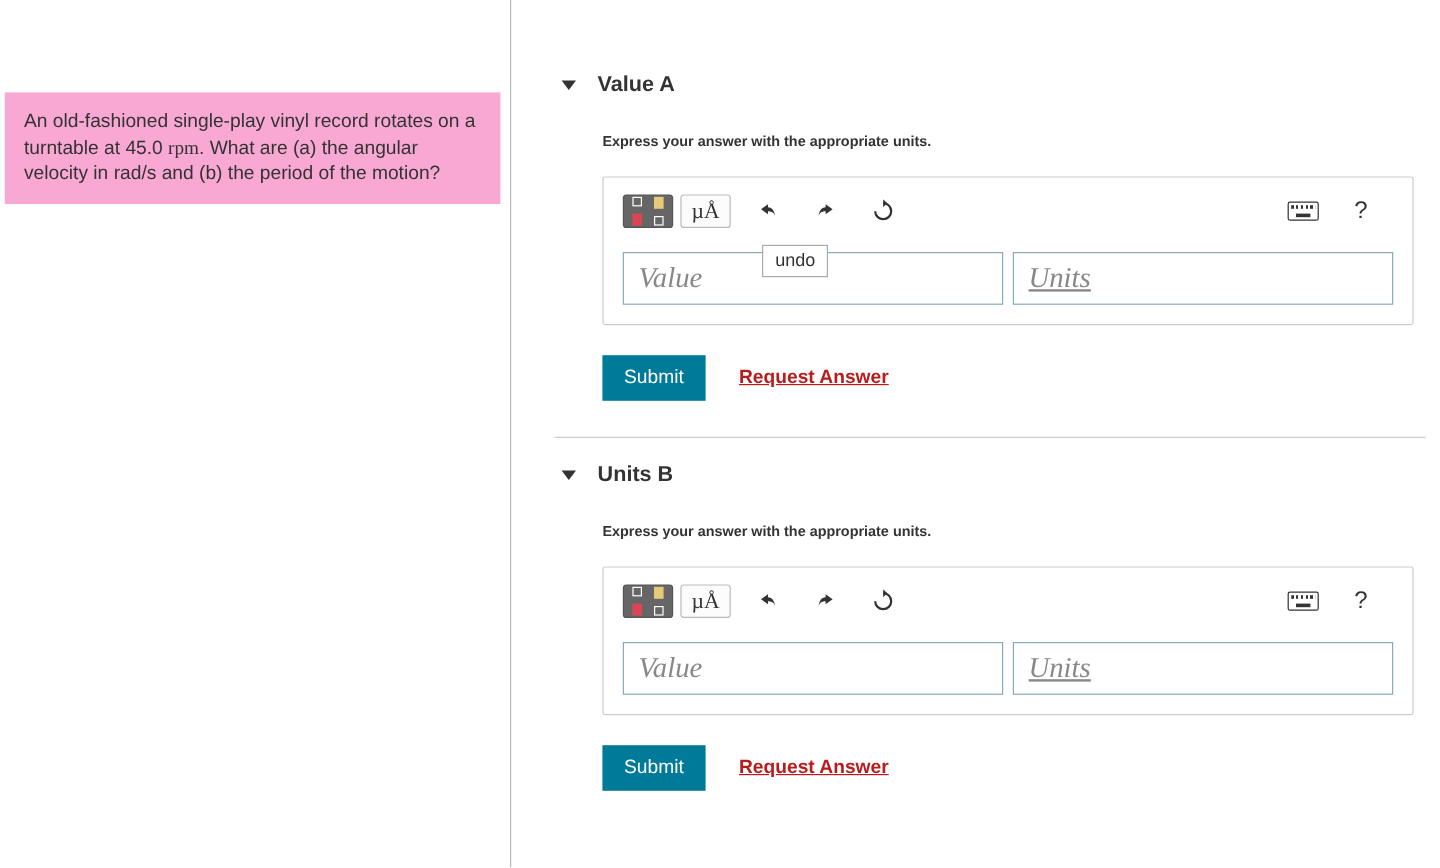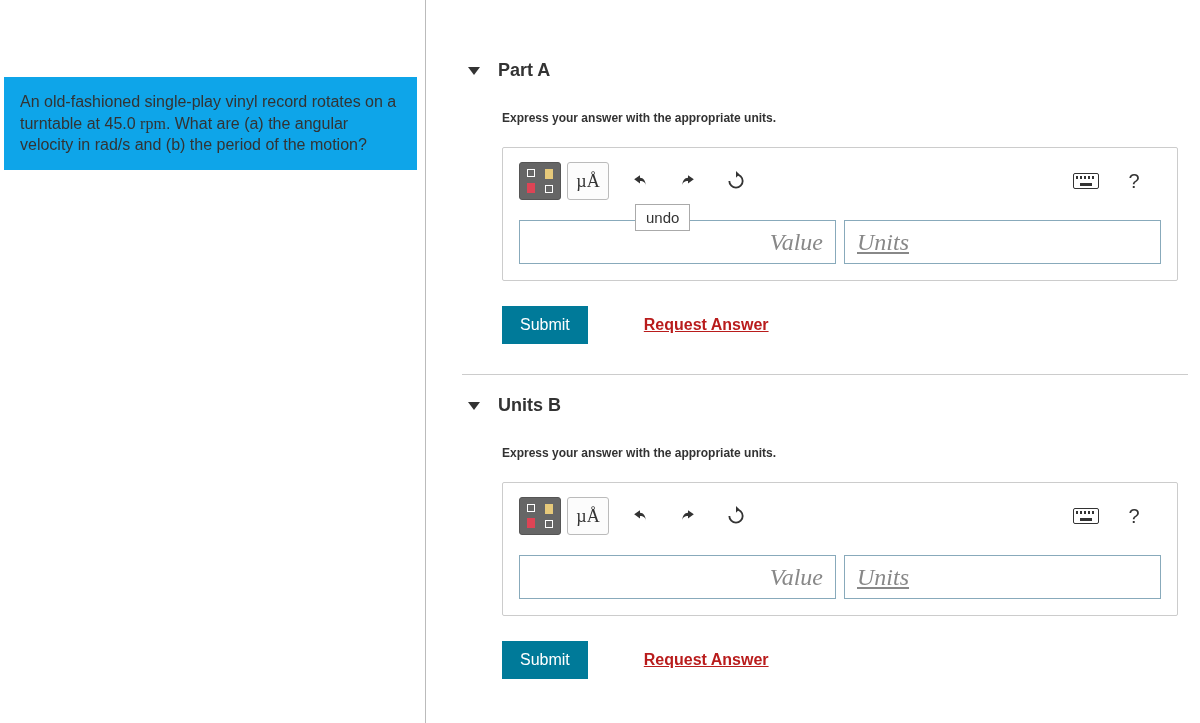--- a/index.html
+++ b/index.html
@@ -17,21 +17,21 @@
     width: 683px;
     padding: 0;
   }
   .right-col {
     flex: 1;
     border-left: 1px solid #bbb;
     padding: 0 0 0 0;
   }
   .question-box {
     margin: 77px 8px 0 4px;
-    background: #0ea5e9;
+    background: #f9a8d4;
     padding: 14px 16px 14px 16px;
     font-size: 16px;
     line-height: 1.35;
     color: #333;
   }
   .rpm { font-family: Georgia, 'Times New Roman', serif; }
   .part-section {
     border-top: 1px solid #ccc;
     margin: 0 12px 0 36px;
     padding: 0;
@@ -61,21 +61,21 @@
     position: relative;
   }
   .toolbar {
     display: flex;
     align-items: center;
     gap: 0;
     margin-bottom: 20px;
     position: relative;
   }
   .tool-btn {
-    height: 38px;
+    height: 28px;
     min-width: 42px;
     border: 1px solid #bbb;
     border-radius: 3px;
     background: #fcfcfc;
     display: flex;
     align-items: center;
     justify-content: center;
     cursor: pointer;
     margin-right: 6px;
     position: relative;
@@ -123,26 +123,26 @@
   .value-input, .units-input {
     border: 1px solid #8ab;
     height: 44px;
     font-family: Georgia, 'Times New Roman', serif;
     font-style: italic;
     font-size: 24px;
     color: #888;
     padding: 0 12px;
     outline: none;
   }
-  .value-input { flex: 1.15; text-align: right; }
+  .value-input { flex: 1.15; }
   .units-input { flex: 1; text-decoration: underline; }
   .value-input::placeholder, .units-input::placeholder {
     color: #888; font-style: italic;
   }
-  .action-row { display: flex; align-items: center; gap: 28px; }
+  .action-row { display: flex; align-items: center; }
   .submit-btn {
     background: #007a99;
     color: #fff;
     border: none;
     padding: 10px 18px;
     font-size: 16px;
     cursor: pointer;
   }
   .request-link {
     color: #b91c1c;
@@ -162,21 +162,21 @@
     <div class="question-box">
       <span>An old-fashioned single-play vinyl record rotates on a turntable at 45.0 </span><span class="rpm">rpm</span><span>. What are (a) the angular velocity in rad/s and (b) the period of the motion?</span>
     </div>
   </div>
 
   <div class="right-col">
 
     <div class="part-section">
       <div class="part-header">
         <div class="chev-down"></div>
-        <div class="part-title">Part A</div>
+        <div class="part-title">Value A</div>
       </div>
       <div class="part-body">
         <div class="instruction">Express your answer with the appropriate units.</div>
 
         <div class="answer-box">
           <div class="toolbar">
             <div class="tool-btn dark">
               <div class="templates-icon">
                 <div class="sq1"></div>
                   <div class="sq2"></div>

